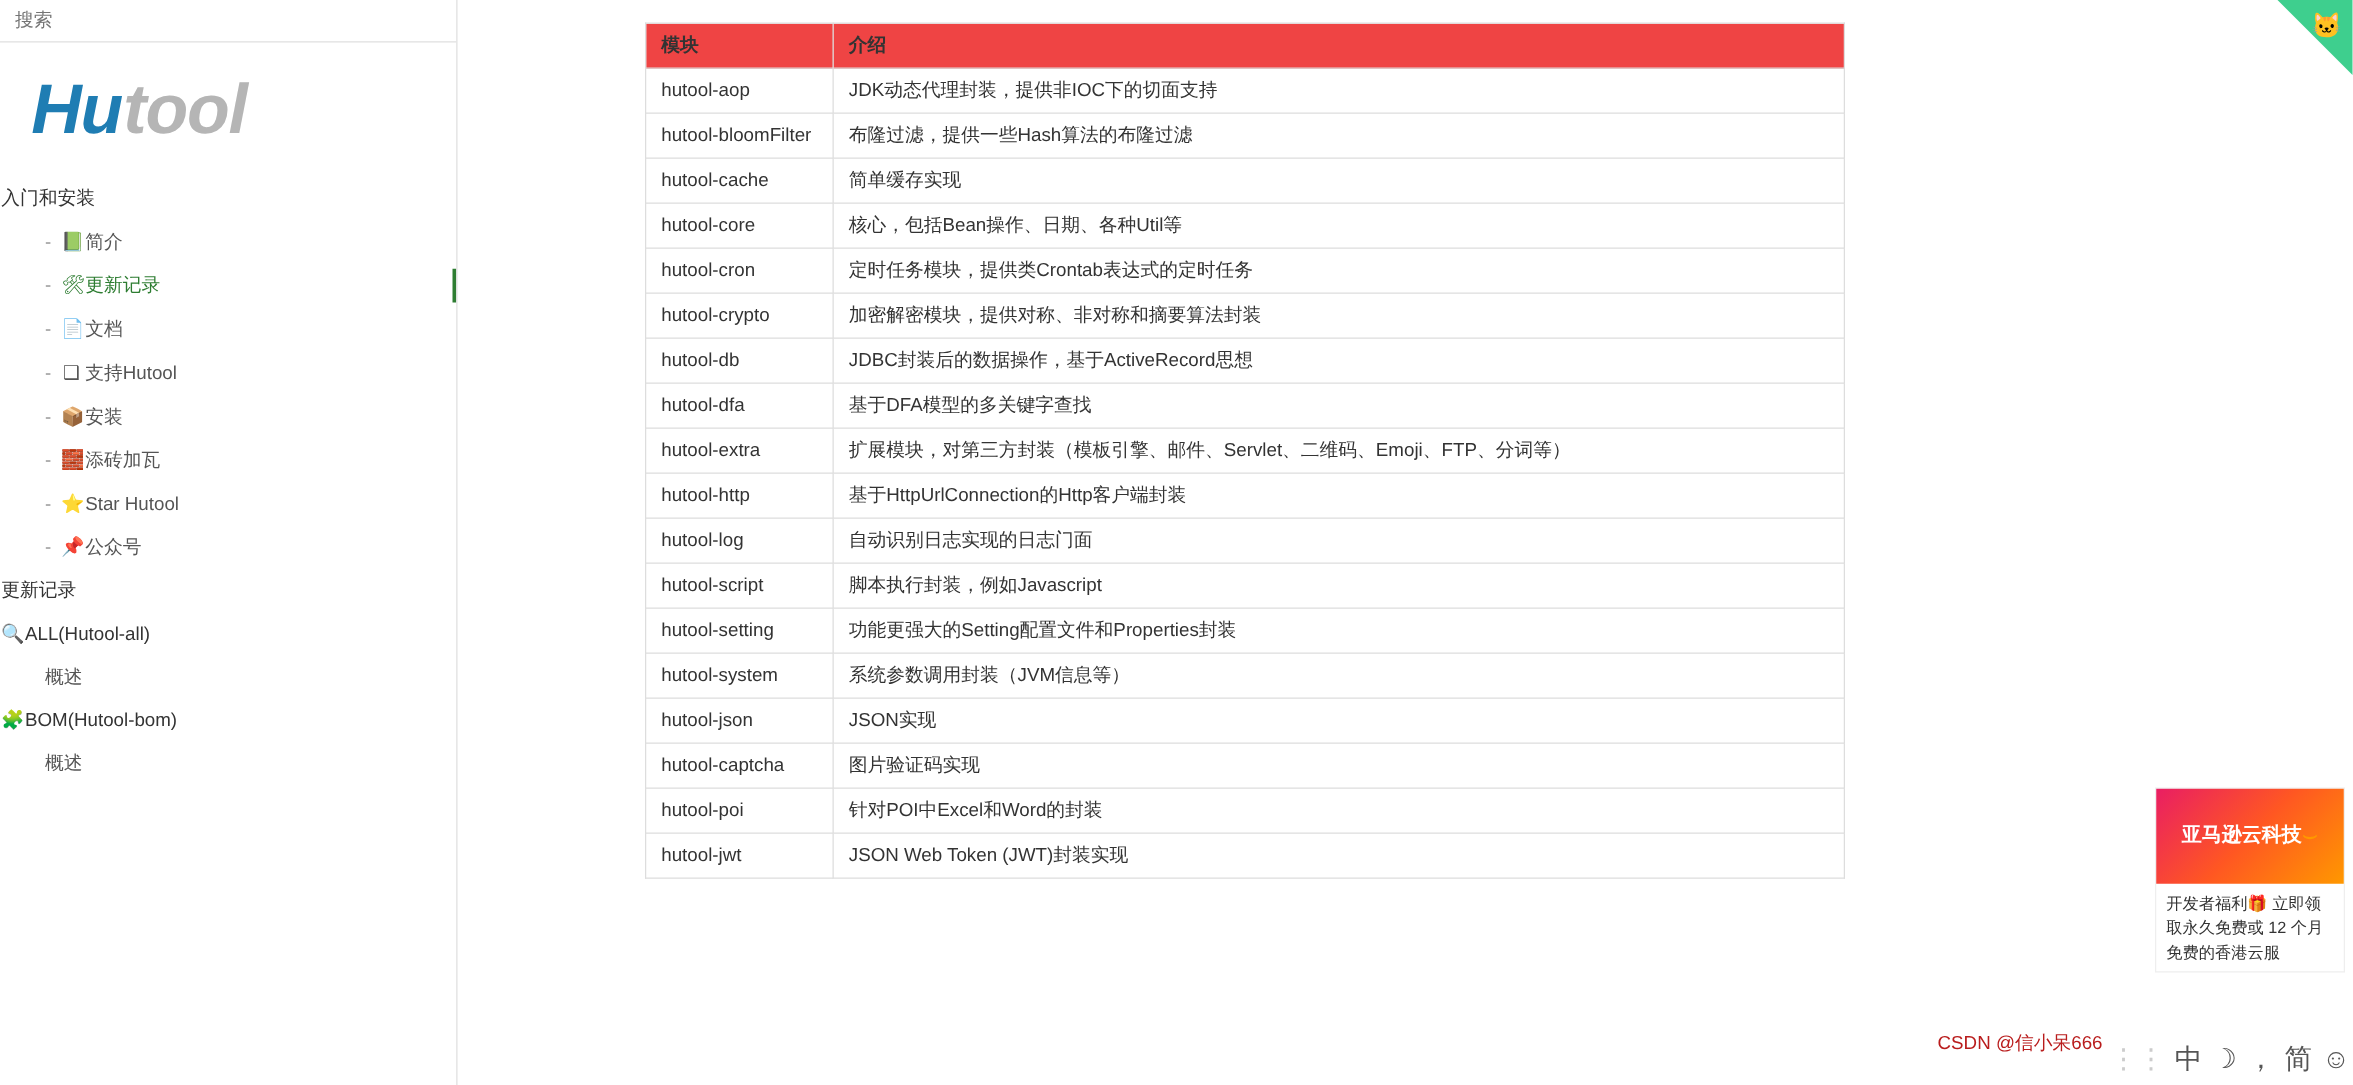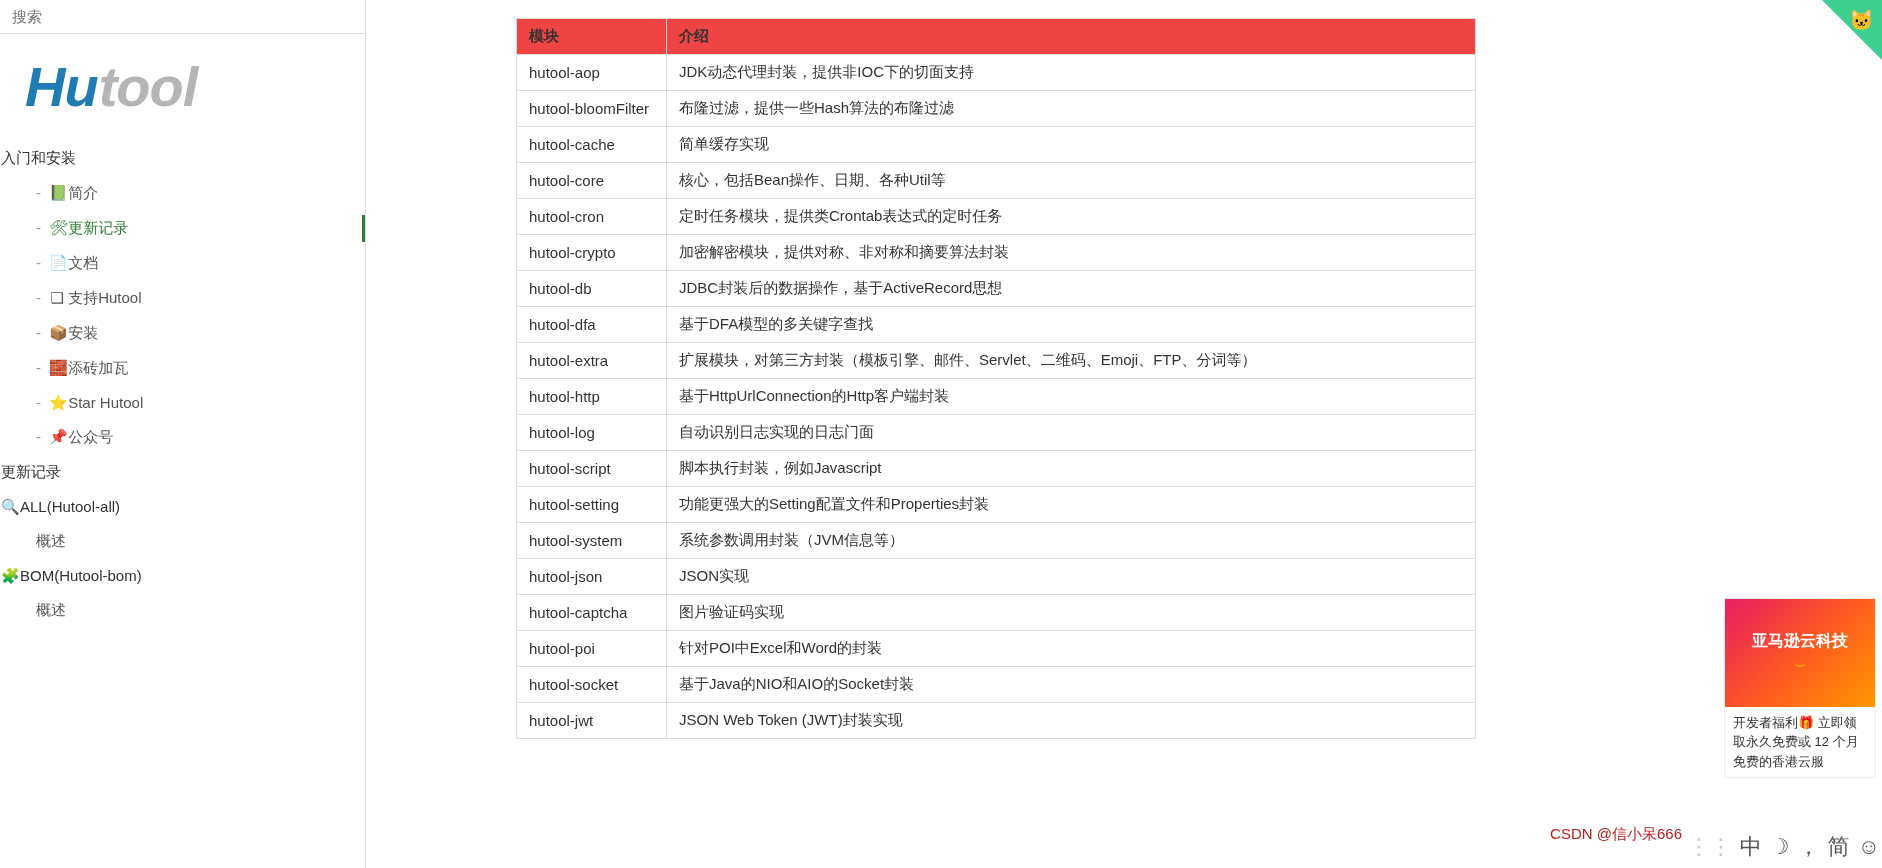--- a/index.html
+++ b/index.html
@@ -20,21 +20,21 @@
 .nav-item .dash { color: #999; margin-right: 4px; }
 .nav-icon { display: inline-block; width: 16px; text-align: center; margin-right: 3px; }
 .main { flex: 1; padding: 0 40px 0 150px; overflow-y: auto; }
 table { border-collapse: collapse; width: 960px; margin-top: 18px; }
 th, td { border: 1px solid #ddd; padding: 8px 12px; text-align: left; font-size: 15px; }
 th { background: #ef4444; text-align: left; font-weight: bold; }
 td.mod { width: 150px; }
 .corner { position: absolute; top: 0; right: 0; width: 0; height: 0; border-left: 60px solid transparent; border-top: 60px solid #3ecf8e; }
 .corner-icon { position: absolute; top: 8px; right: 8px; color: #fff; font-size: 20px; }
 .ad-box { position: absolute; right: 6px; bottom: 90px; width: 152px; background: #fff; border: 1px solid #eee; font-size: 14px; }
-.ad-img { width: 100%; height: 108px; background: linear-gradient(135deg,#e91e63 0%,#ff5722 50%,#ff9800 100%); display: flex; flex-direction: column; align-items: center; justify-content: center; color: #fff; }
+.ad-img { width: 100%; height: 76px; background: linear-gradient(135deg,#e91e63 0%,#ff5722 50%,#ff9800 100%); display: flex; flex-direction: row; align-items: center; justify-content: center; color: #fff; }
 .ad-img-text { font-size: 16px; font-weight: bold; }
 .ad-smile { font-size: 20px; color: #ff9800; }
 .ad-text { padding: 6px 8px; line-height: 1.5; font-size: 13px; }
 .ad-text .b { font-weight: normal; }
 .watermark { position: absolute; right: 200px; bottom: 24px; font-size: 15px; color: #b91c1c; }
 .ime-bar { position: absolute; right: 2px; bottom: 6px; display: flex; align-items: center; gap: 8px; font-size: 22px; color: #555; }
 .ime-bar span { cursor: default; }
 .sep { color: #ccc; }
 </style>
 </head>
@@ -147,24 +147,20 @@
           </tr>
           <tr>
             <td class="mod">hutool-captcha</td>
             <td>图片验证码实现</td>
           </tr>
           <tr>
             <td class="mod">hutool-poi</td>
             <td>针对POI中Excel和Word的封装</td>
           </tr>
           <tr>
-            <td class="mod">hutool-socket</td>
-            <td>基于Java的NIO和AIO的Socket封装</td>
-          </tr>
-          <tr>
             <td class="mod">hutool-jwt</td>
             <td>JSON Web Token (JWT)封装实现</td>
           </tr>
         </tbody>
     </table>
   </main>
 </div>
 
 <div class="corner"></div>
 <div class="corner-icon">🐱</div>

